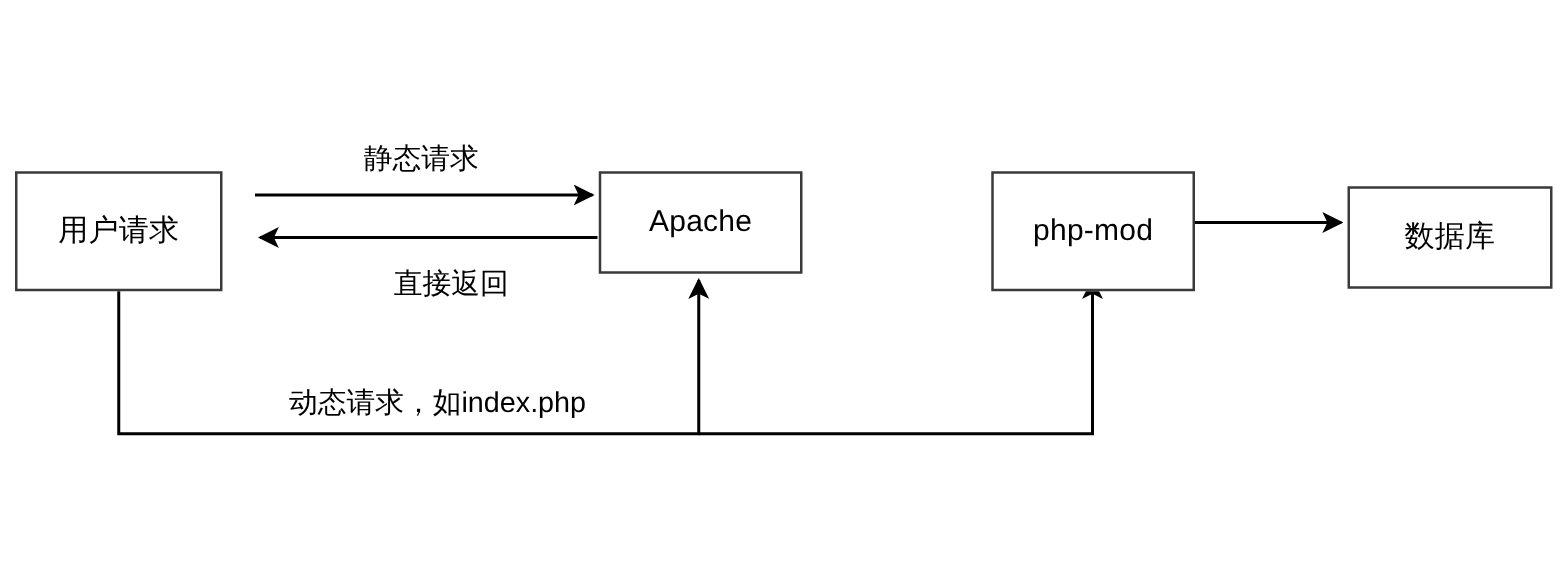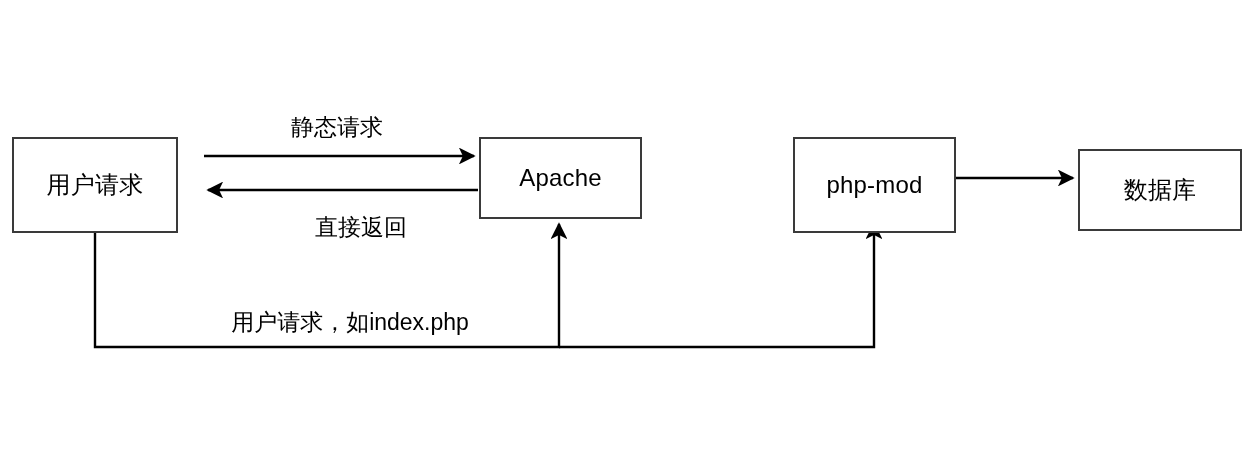--- a/index.html
+++ b/index.html
@@ -90,16 +90,16 @@
   </div>
 
   <div class="node-box" style="left:1078px; top:137px; width:164px; height:82px;margin-top:12px;">
     <span class="node-label">数据库</span>
   </div>
 
   <div class="edge-label" style="left:337px; top:127px;">静态请求</div>
 
   <div class="edge-label" style="left:337px; top:227px;margin-left:24px;">直接返回</div>
 
-  <div class="edge-label" style="left:350px; top:322px;">用户请求，如index.php</div>
+  <div class="edge-label" style="left:350px; top:322px;">动态请求，如index.php</div>
 
 
 </div>
 
 </body></html>

